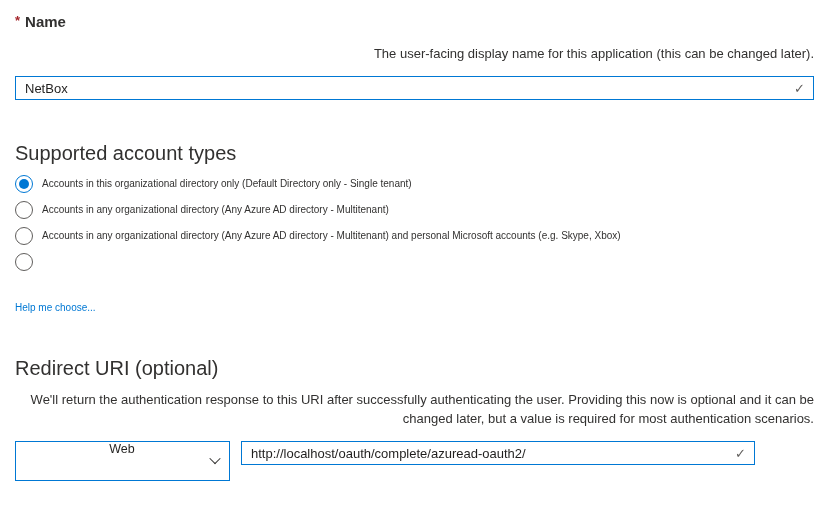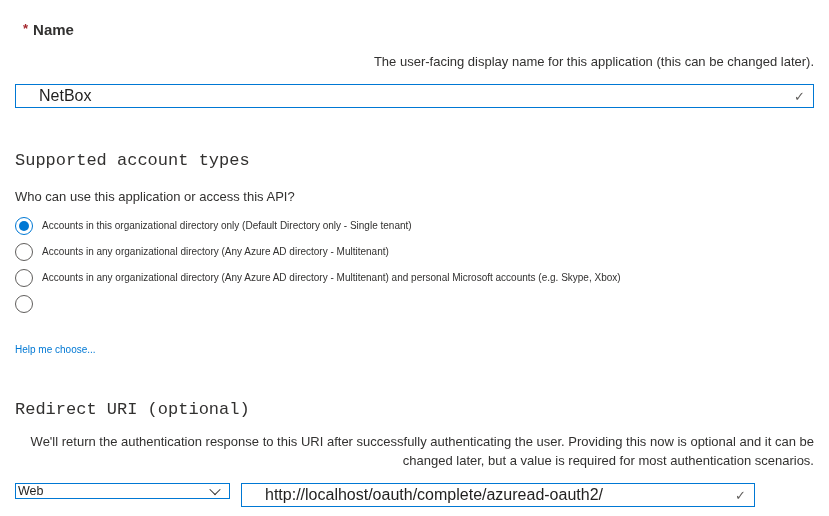--- a/index.html
+++ b/index.html
@@ -18,21 +18,21 @@
   .page{
     width:829px;
     height:516px;
     padding:10px 15px 0 15px;
     overflow:hidden;
     background:#ffffff;
   }
 
   
   .field-label{
-    margin:8px;
+    margin:0;
     font-size:15px;
     font-weight:600;
     color:var(--text);
     line-height:22px;
   }
   .required-asterisk{
     color:var(--required);
     font-size:13px;
     margin-right:5px;
     vertical-align:2px;
@@ -54,42 +54,41 @@
     background:#fff;
     display:flex;
     align-items:center;
     padding:0 8px 0 9px;
   }
   .textbox-input{
     flex:1;
     border:none;
     outline:none;
     padding:0;
-    margin:14px;
+    margin:0;
     font-family:"Liberation Sans", sans-serif;
-    font-size:16px;
+    font-size:13px;
     color:#201f1e;
     background:transparent;
     min-width:0;
   }
   .check-icon{
     font-size:13px;
     color:var(--muted);
     margin-left:8px;
     line-height:1;
   }
 
   
   .section-title{
     margin:42px 0 0 0;
-    font-size:17px;
+    font-size:20px;
     font-weight:400;
     color:var(--text);
     line-height:22px;
-    font-family:Liberation Mono, monospace;
   }
   .question{
     margin:16px 0 0 0;
     font-size:13px;
     line-height:18px;
     color:var(--text);
   }
 
   
   .radio-group{
@@ -139,27 +138,28 @@
   }
 
   
   .uri-row{
     display:flex;
     margin-top:13px;
     gap:11px;
   }
   .dropdown{
     width:215px;
-    height:16px;
+    height:40px;
     border:1px solid var(--accent);
     display:flex;
     align-items:center;
-    padding:0 10px 0 2px;
+    padding:0 10px 0 9px;
     cursor:pointer;
     background:#fff;
+    flex-direction:column;
   }
   .dropdown-value{
     font-size:12.5px;
     color:#201f1e;
   }
   .chevron-icon{
     margin-left:auto;
     width:8px;
     height:8px;
     border-right:1.5px solid #323130;
@@ -180,21 +180,20 @@
     <h3 class="field-label"><span class="required-asterisk">*</span><span>Name</span></h3>
     <p class="field-desc">The user-facing display name for this application (this can be changed later).</p>
     <div class="textbox">
       <input class="textbox-input" type="text" value="NetBox" style="">
       <span class="check-icon">✓</span>
     </div>
   </section>
 
   <section>
     <h2 class="section-title">Supported account types</h2>
-    <p class="question">Who can use this application or access this API?</p>
 
     <div class="radio-group">
       <label class="radio-row">
         <span class="radio-circle selected"></span>
         <span class="radio-label">Accounts in this organizational directory only (Default Directory only - Single tenant)</span>
       </label>
       <label class="radio-row">
         <span class="radio-circle"></span>
         <span class="radio-label">Accounts in any organizational directory (Any Azure AD directory - Multitenant)</span>
       </label>

